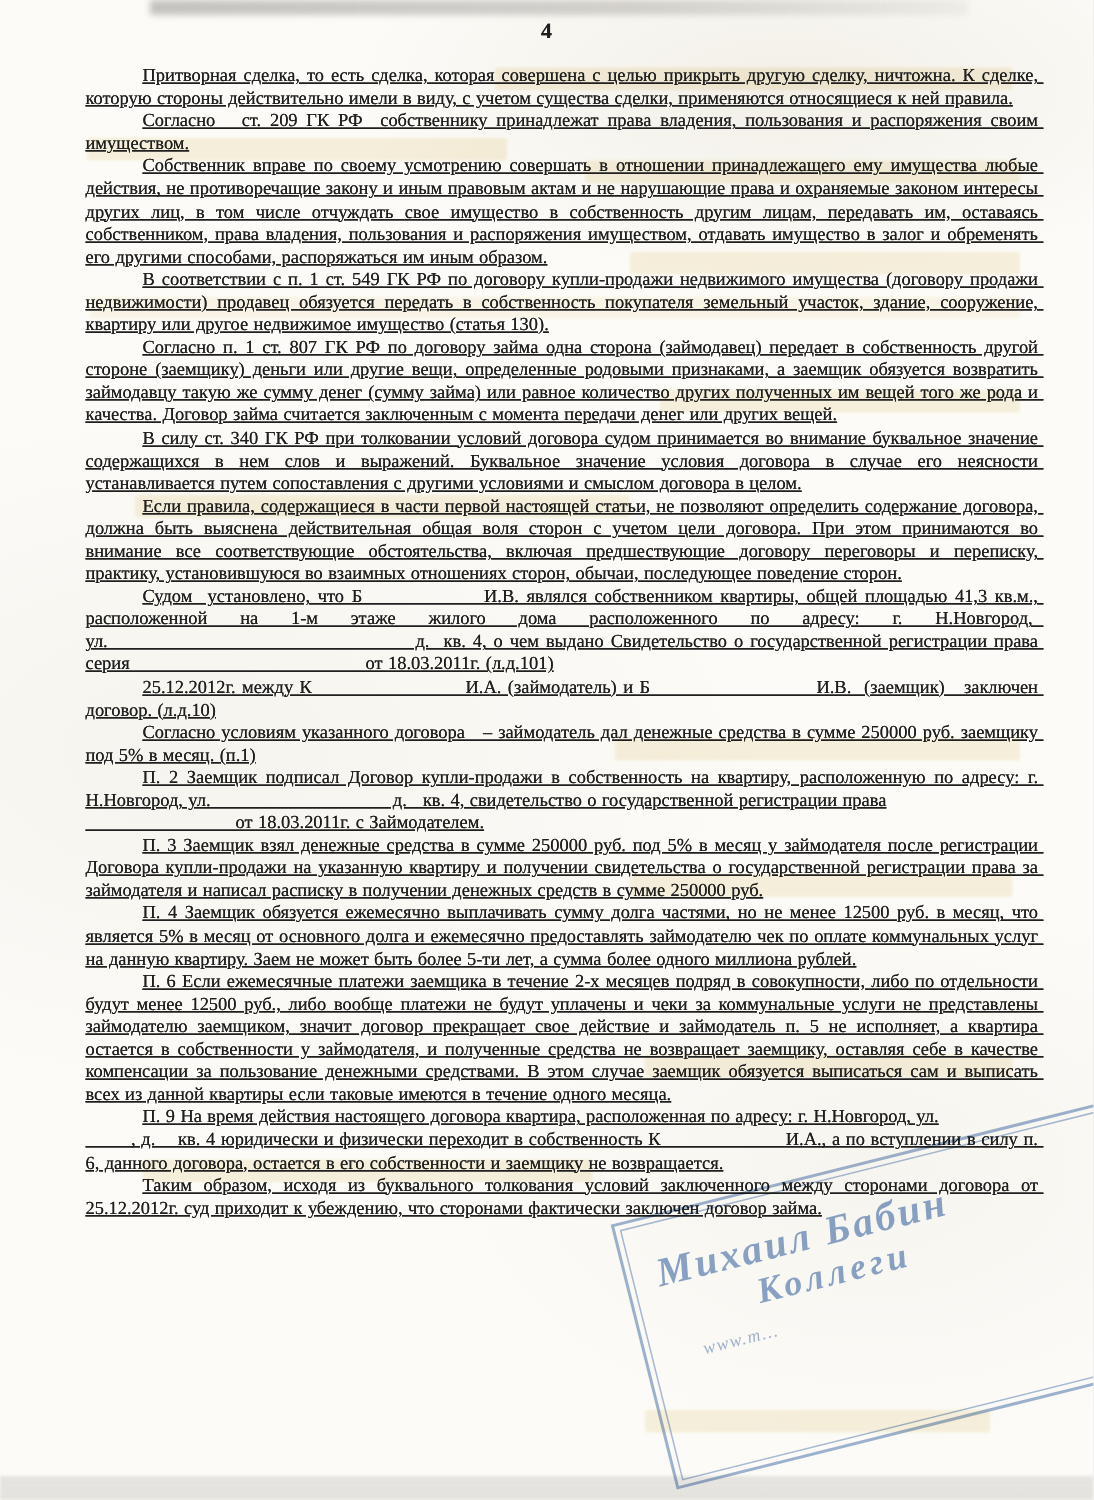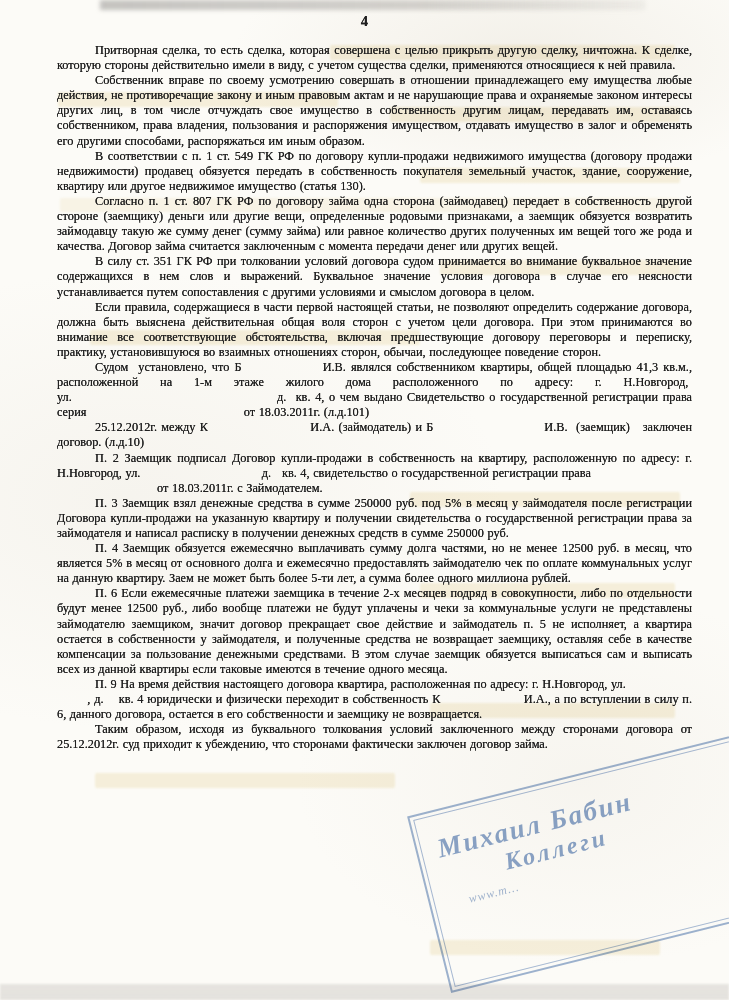--- a/index.html
+++ b/index.html
@@ -33,20 +33,21 @@
     line-height:15.1px;
     text-shadow:0 0 .35px #242424;
     z-index:2;
   }
   .body-text p{
     margin:0;
     text-align:justify;
     text-indent:38px;
     white-space:pre-wrap;
     word-spacing:.5px;
+    text-decoration:underline;
   }
   
   .artifact{position:absolute;pointer-events:none;z-index:1;}
   .smudge-top{
     left:100px;top:0;width:545px;height:10px;
     background:linear-gradient(90deg, rgba(150,148,145,.55), rgba(165,162,158,.45) 60%, rgba(180,177,172,.15));
     filter:blur(2px);
   }
   .band-bottom{
     left:0;top:984px;width:729px;height:16px;
@@ -106,27 +107,29 @@
   <div class="hl" style="left:410px;top:492px;width:270px;"></div>
   <div class="hl" style="left:420px;top:583px;width:255px;"></div>
   <div class="hl" style="left:430px;top:703px;width:245px;"></div>
   <div class="hl" style="left:95px;top:773px;width:300px;"></div>
   <div class="hl" style="left:430px;top:940px;width:230px;"></div>
 
   <div class="page-number">4</div>
 
   <div class="body-text">
     <p>Притворная сделка, то есть сделка, которая совершена с целью прикрыть другую сделку, ничтожна. К сделке, которую стороны действительно имели в виду, с учетом существа сделки, применяются относящиеся к ней правила.</p>
+    <p>Согласно&nbsp;&nbsp; ст. 209 ГК РФ&nbsp; собственнику принадлежат права владения, пользования и распоряжения своим имуществом.</p>
     <p>Собственник вправе по своему усмотрению совершать в отношении принадлежащего ему имущества любые действия, не противоречащие закону и иным правовым актам и не нарушающие права и охраняемые законом интересы других лиц, в том числе отчуждать свое имущество в собственность другим лицам, передавать им, оставаясь собственником, права владения, пользования и распоряжения имуществом, отдавать имущество в залог и обременять его другими способами, распоряжаться им иным образом.</p>
     <p>В соответствии с п. 1 ст. 549 ГК РФ по договору купли-продажи недвижимого имущества (договору продажи недвижимости) продавец обязуется передать в собственность покупателя земельный участок, здание, сооружение, квартиру или другое недвижимое имущество (статья 130).</p>
     <p>Согласно п. 1 ст. 807 ГК РФ по договору займа одна сторона (займодавец) передает в собственность другой стороне (заемщику) деньги или другие вещи, определенные родовыми признаками, а заемщик обязуется возвратить займодавцу такую же сумму денег (сумму займа) или равное количество других полученных им вещей того же рода и качества. Договор займа считается заключенным с момента передачи денег или других вещей.</p>
-    <p>В силу ст. 351 ГК РФ при толковании условий договора судом принимается во внимание буквальное значение содержащихся в нем слов и выражений. Буквальное значение условия договора в случае его неясности устанавливается путем сопоставления с другими условиями и смыслом договора в целом.</p>
+    <p>В силу ст. 340 ГК РФ при толковании условий договора судом принимается во внимание буквальное значение содержащихся в нем слов и выражений. Буквальное значение условия договора в случае его неясности устанавливается путем сопоставления с другими условиями и смыслом договора в целом.</p>
     <p>Если правила, содержащиеся в части первой настоящей статьи, не позволяют определить содержание договора, должна быть выяснена действительная общая воля сторон с учетом цели договора. При этом принимаются во внимание все соответствующие обстоятельства, включая предшествующие договору переговоры и переписку, практику, установившуюся во взаимных отношениях сторон, обычаи, последующее поведение сторон.</p>
     <p>Судом&nbsp; установлено, что Б&nbsp;&nbsp;&nbsp;&nbsp;&nbsp;&nbsp;&nbsp;&nbsp;&nbsp;&nbsp;&nbsp;&nbsp;&nbsp;&nbsp;&nbsp;&nbsp;И.В. являлся собственником квартиры, общей площадью 41,3 кв.м., расположенной на 1-м этаже жилого дома расположенного по адресу: г. Н.Новгород,&nbsp; ул.&nbsp;&nbsp;&nbsp;&nbsp;&nbsp;&nbsp;&nbsp;&nbsp;&nbsp;&nbsp;&nbsp;&nbsp;&nbsp;&nbsp;&nbsp;&nbsp;&nbsp;&nbsp;&nbsp;&nbsp;&nbsp;&nbsp;&nbsp;&nbsp;&nbsp;&nbsp;&nbsp;&nbsp;&nbsp;&nbsp;&nbsp;&nbsp;&nbsp;&nbsp;&nbsp;&nbsp;&nbsp;&nbsp;&nbsp;&nbsp;&nbsp;&nbsp;&nbsp;&nbsp;д.&nbsp; кв. 4, о чем выдано Свидетельство о государственной регистрации права серия&nbsp;&nbsp;&nbsp;&nbsp;&nbsp;&nbsp;&nbsp;&nbsp;&nbsp;&nbsp;&nbsp;&nbsp;&nbsp;&nbsp;&nbsp;&nbsp;&nbsp;&nbsp;&nbsp;&nbsp;&nbsp;&nbsp;&nbsp;&nbsp;&nbsp;&nbsp;&nbsp;&nbsp;&nbsp;&nbsp;&nbsp;&nbsp;&nbsp;&nbsp;&nbsp;&nbsp;&nbsp;&nbsp;&nbsp;&nbsp;&nbsp;&nbsp;&nbsp;&nbsp;от 18.03.2011г. (л.д.101)</p>
     <p>25.12.2012г. между К&nbsp;&nbsp;&nbsp;&nbsp;&nbsp;&nbsp;&nbsp;&nbsp;&nbsp;&nbsp;&nbsp;&nbsp;&nbsp;&nbsp;&nbsp;&nbsp;&nbsp;&nbsp;&nbsp;&nbsp;&nbsp;&nbsp;&nbsp;&nbsp;И.А. (займодатель) и Б&nbsp;&nbsp;&nbsp;&nbsp;&nbsp;&nbsp;&nbsp;&nbsp;&nbsp;&nbsp;&nbsp;&nbsp;&nbsp;&nbsp;&nbsp;&nbsp;&nbsp;&nbsp;&nbsp;&nbsp;&nbsp;&nbsp;&nbsp;&nbsp;&nbsp;&nbsp;И.В.&nbsp; (заемщик)&nbsp;&nbsp; заключен договор. (л.д.10)</p>
+    <p>Согласно условиям указанного договора&nbsp;&nbsp; – займодатель дал денежные средства в сумме 250000 руб. заемщику под 5% в месяц. (п.1)</p>
     <p>П. 2 Заемщик подписал Договор купли-продажи в собственность на квартиру, расположенную по адресу: г. Н.Новгород, ул.&nbsp;&nbsp;&nbsp;&nbsp;&nbsp;&nbsp;&nbsp;&nbsp;&nbsp;&nbsp;&nbsp;&nbsp;&nbsp;&nbsp;&nbsp;&nbsp;&nbsp;&nbsp;&nbsp;&nbsp;&nbsp;&nbsp;&nbsp;&nbsp;&nbsp;&nbsp;&nbsp;&nbsp;&nbsp;&nbsp;&nbsp;&nbsp;&nbsp;&nbsp;д.&nbsp;&nbsp; кв. 4, свидетельство о государственной регистрации права
 &nbsp;&nbsp;&nbsp;&nbsp;&nbsp;&nbsp;&nbsp;&nbsp;&nbsp;&nbsp;&nbsp;&nbsp;&nbsp;&nbsp;&nbsp;&nbsp;&nbsp;&nbsp;&nbsp;&nbsp;&nbsp;&nbsp;&nbsp;&nbsp;&nbsp;&nbsp;&nbsp;&nbsp;от 18.03.2011г. с Займодателем.</p>
     <p>П. 3 Заемщик взял денежные средства в сумме 250000 руб. под 5% в месяц у займодателя после регистрации Договора купли-продажи на указанную квартиру и получении свидетельства о государственной регистрации права за займодателя и написал расписку в получении денежных средств в сумме 250000 руб.</p>
     <p>П. 4 Заемщик обязуется ежемесячно выплачивать сумму долга частями, но не менее 12500 руб. в месяц, что является 5% в месяц от основного долга и ежемесячно предоставлять займодателю чек по оплате коммунальных услуг на данную квартиру. Заем не может быть более 5-ти лет, а сумма более одного миллиона рублей.</p>
     <p>П. 6 Если ежемесячные платежи заемщика в течение 2-х месяцев подряд в совокупности, либо по отдельности будут менее 12500 руб., либо вообще платежи не будут уплачены и чеки за коммунальные услуги не представлены займодателю заемщиком, значит договор прекращает свое действие и займодатель п. 5 не исполняет, а квартира остается в собственности у займодателя, и полученные средства не возвращает заемщику, оставляя себе в качестве компенсации за пользование денежными средствами. В этом случае заемщик обязуется выписаться сам и выписать всех из данной квартиры если таковые имеются в течение одного месяца.</p>
     <p>П. 9 На время действия настоящего договора квартира, расположенная по адресу: г. Н.Новгород, ул.
 &nbsp;&nbsp;&nbsp;&nbsp;&nbsp;&nbsp;&nbsp;&nbsp;, д.&nbsp;&nbsp;&nbsp; кв. 4 юридически и физически переходит в собственность К&nbsp;&nbsp;&nbsp;&nbsp;&nbsp;&nbsp;&nbsp;&nbsp;&nbsp;&nbsp;&nbsp;&nbsp;&nbsp;&nbsp;&nbsp;&nbsp;&nbsp;&nbsp;&nbsp;&nbsp;&nbsp;&nbsp;И.А., а по вступлении в силу п. 6, данного договора, остается в его собственности и заемщику не возвращается.</p>
     <p>Таким образом, исходя из буквального толкования условий заключенного между сторонами договора от 25.12.2012г. суд приходит к убеждению, что сторонами фактически заключен договор займа.</p>
   </div>
 

